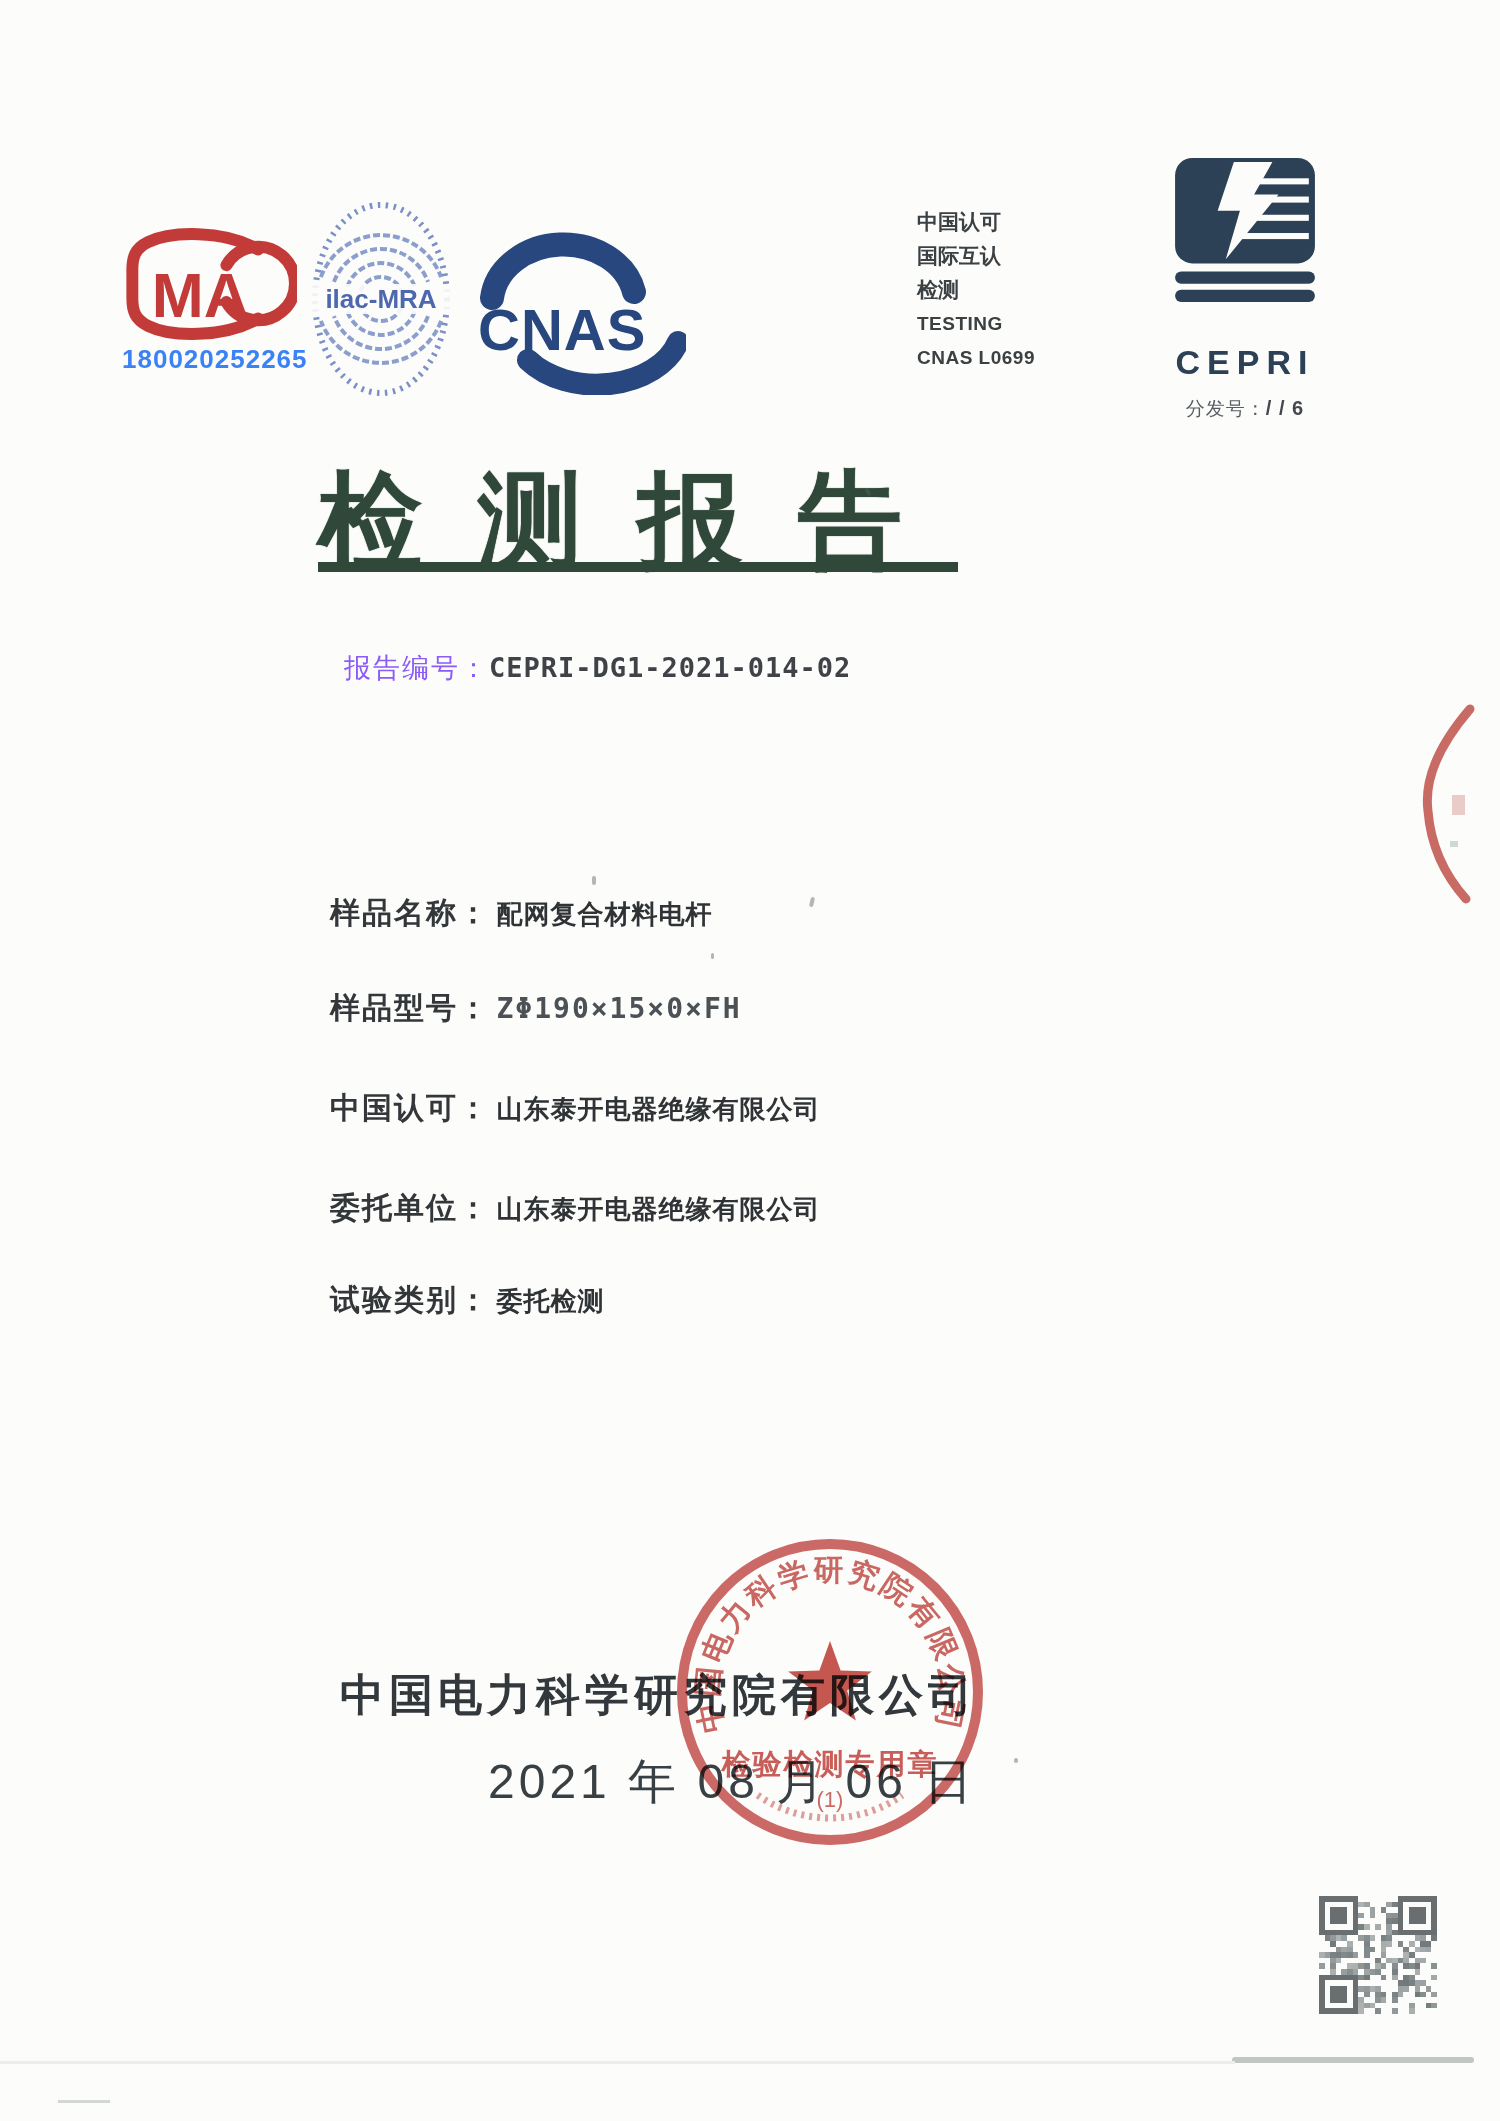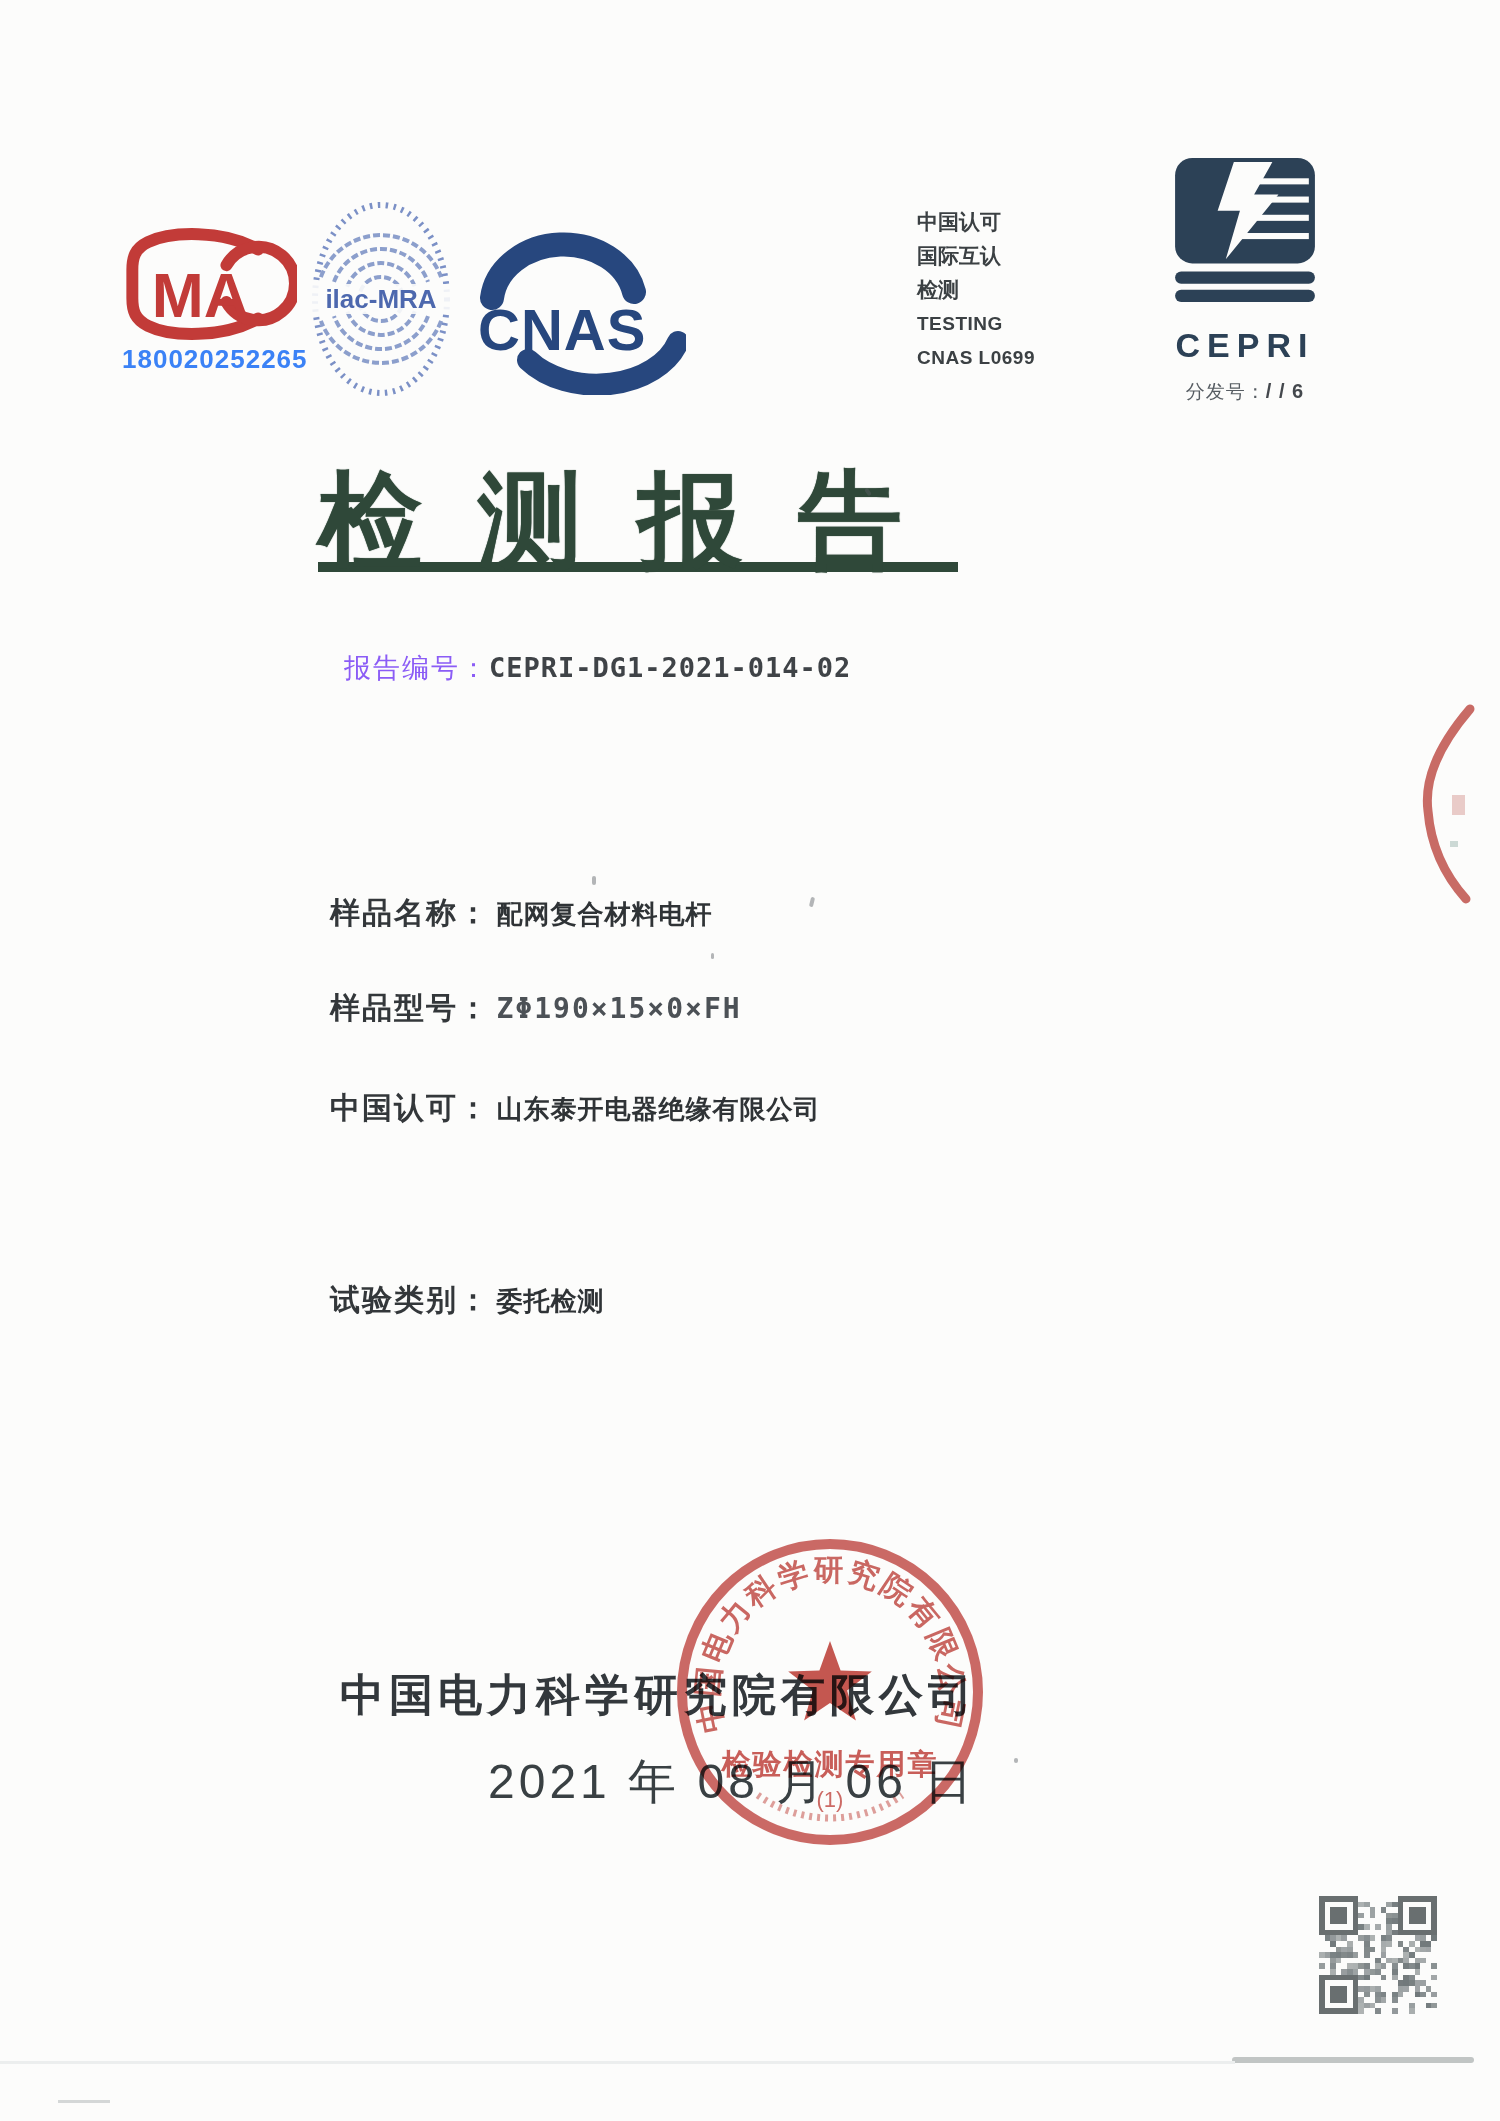--- a/index.html
+++ b/index.html
@@ -8,21 +8,21 @@
     background:#fcfcfb;overflow:hidden;
     font-family:"Liberation Sans","DejaVu Sans",sans-serif;color:#35393c;
   }
   .abs{position:absolute;}
   
   .cma-num{left:122px;top:344px;font-size:26px;font-weight:bold;color:#3b82f6;letter-spacing:1px;}
   .accred{left:917px;top:205px;line-height:34px;}
   .accred div{font-weight:bold;color:#3b4043;font-size:21px;}
   .accred div.lat{font-size:19px;letter-spacing:0.5px;}
   .cepri-box{left:1166px;top:156px;width:158px;text-align:center;}
-  .cepri-word{margin-top:14px;font-size:34px;font-weight:bold;letter-spacing:7px;color:#2c4156;}
+  .cepri-word{margin-top:31px;font-size:34px;font-weight:bold;letter-spacing:7px;color:#2c4156;}
   .dist{margin-top:14px;font-size:19px;color:#565c62;letter-spacing:1px;}
   .dist b{color:#44484d;font-weight:600;font-size:20px;}
   
   .title{left:318px;top:452px;font-size:104px;font-weight:bold;letter-spacing:56px;
          color:#2f4839;text-shadow:0 0 1px #2f4839;white-space:nowrap;text-decoration:underline;}
   .repno{left:344px;top:650px;font-size:27px;white-space:nowrap;}
   .repno .lbl{font-weight:normal;color:#8b5cf6;letter-spacing:2px;}
   .repno .val{font-family:"DejaVu Sans Mono",monospace;color:#3f4347;letter-spacing:1px;font-weight:600;}
   
   .frow{left:330px;white-space:nowrap;}
@@ -111,20 +111,24 @@
   <div class="abs frow" style="top:893px">
     <span class="flabel">样品名称：</span>
     <span class="fvalue">配网复合材料电杆</span>
   </div>
   <div class="abs frow" style="top:988px">
     <span class="flabel">样品型号：</span>
     <span class="fvalue model">ZΦ190×15×0×FH</span>
   </div>
   <div class="abs frow" style="top:1088px">
     <span class="flabel">中国认可：</span>
+    <span class="fvalue">山东泰开电器绝缘有限公司</span>
+  </div>
+  <div class="abs frow" style="top:1188px">
+    <span class="flabel">委托单位：</span>
     <span class="fvalue">山东泰开电器绝缘有限公司</span>
   </div>
   <div class="abs frow" style="top:1280px">
     <span class="flabel">试验类别：</span>
     <span class="fvalue">委托检测</span>
   </div>
 
   <div class="abs org">中国电力科学研究院有限公司</div>
   <div class="abs date">2021 年 08 月 06 日</div>
 

